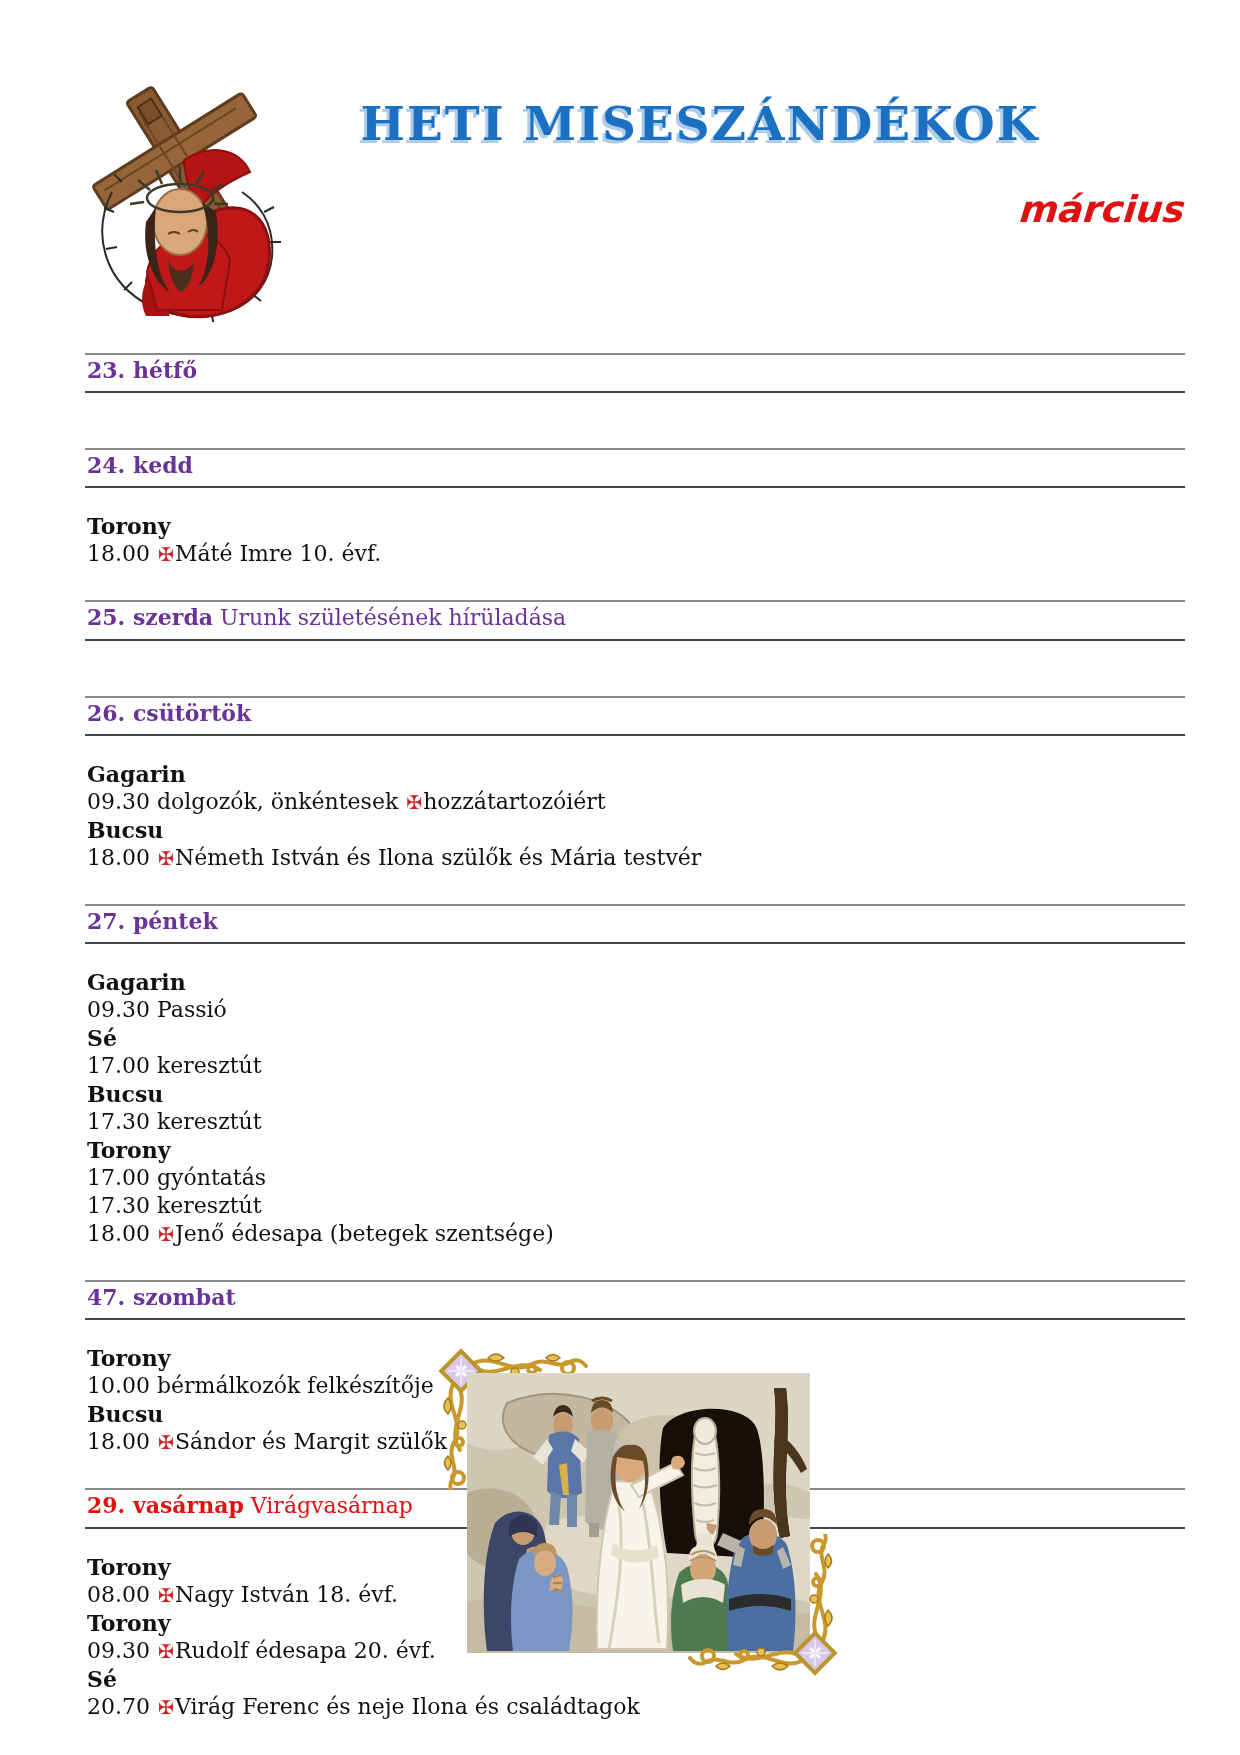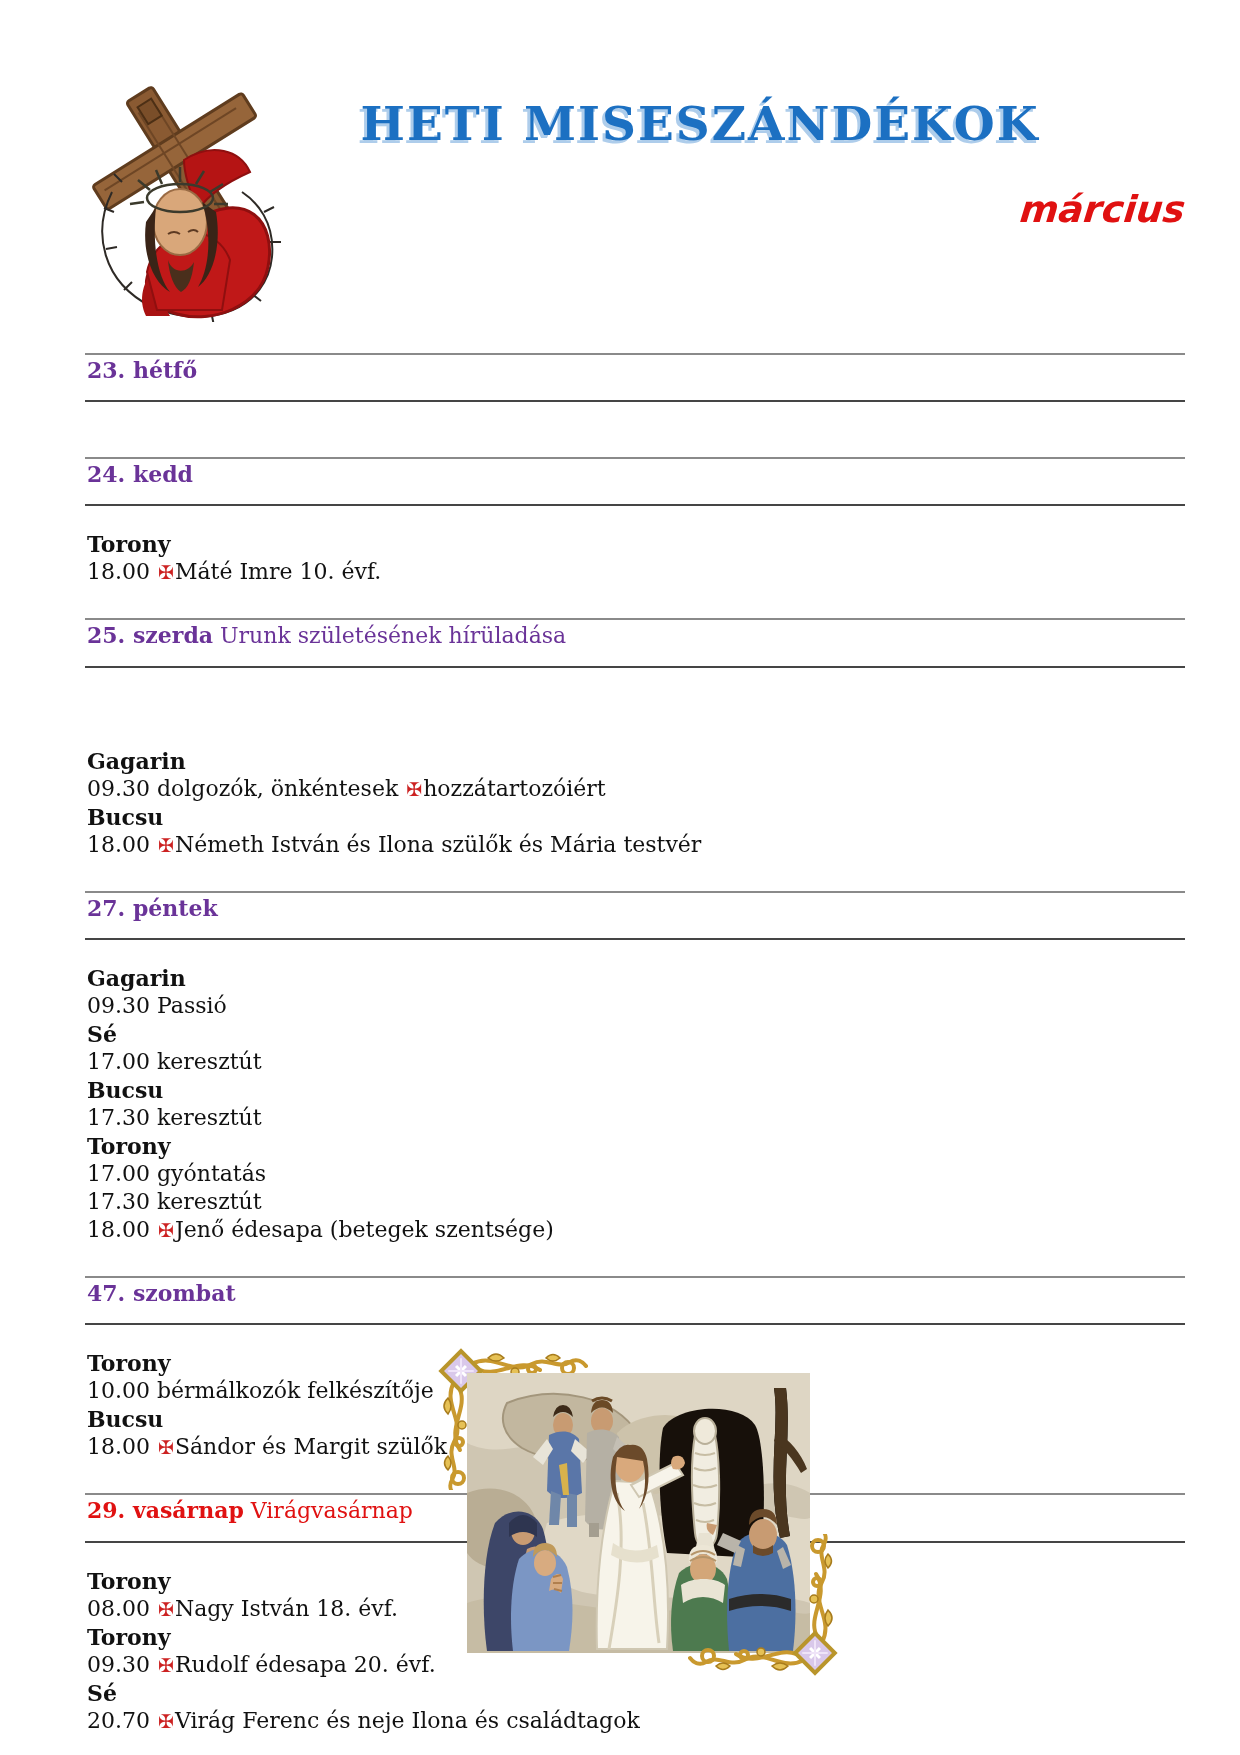--- a/index.html
+++ b/index.html
@@ -18,21 +18,21 @@
   .month-label{
     position:absolute;right:55px;top:188px;width:300px;text-align:right;
     font-size:37px;font-weight:bold;font-style:italic;color:#e01111;
     font-family:"DejaVu Sans",sans-serif;transform:skewX(-6deg);
   }
 
   
   .schedule{position:absolute;left:85px;top:353px;width:1100px;}
   .day-header{
     border-top:2px solid #8a8a8a;border-bottom:2px solid #454545;
-    padding:2px 0 17px 2px;font-size:22px;line-height:26px;font-weight:bold;color:#6a3398;
+    padding:2px 0 8px 2px;font-size:22px;line-height:26px;font-weight:bold;color:#6a3398;
   }
   .day-header.red{color:#e01111;}
   .day-note{font-weight:normal;}
   .entries{padding:24px 0 32px 2px;}
   .gap{height:55px;}
   .row{display:flex;font-size:22px;line-height:28px;flex-direction:column;}
   .place{width:155px;font-weight:bold;flex:none;}
   .etext{flex:1;}
   .cross{color:#cc2222;font-family:"DejaVu Sans",sans-serif;font-size:19px;padding:0 1px;}
 
@@ -95,20 +95,21 @@
           <span class="place">Torony</span>
           <span class="etext"><span class="time">18.00 </span><span class="cross">✠</span>Máté Imre 10. évf.</span>
         </div>
       </div>
     </div>
     <div class="day-section">
       <div class="day-header"><span class="day-label">25. szerda</span><span class="day-note"> Urunk születésének hírüladása</span></div>
       <div class="gap"></div>
     </div>
     <div class="day-section">
+      <div class="day-header"><span class="day-label">26. csütörtök</span></div>
       <div class="entries">
         <div class="row">
           <span class="place">Gagarin</span>
           <span class="etext"><span class="time">09.30 </span>dolgozók, önkéntesek <span class="cross">✠</span>hozzátartozóiért</span>
         </div>
         <div class="row">
           <span class="place">Bucsu</span>
           <span class="etext"><span class="time">18.00 </span><span class="cross">✠</span>Németh István és Ilona szülők és Mária testvér</span>
         </div>
       </div>

